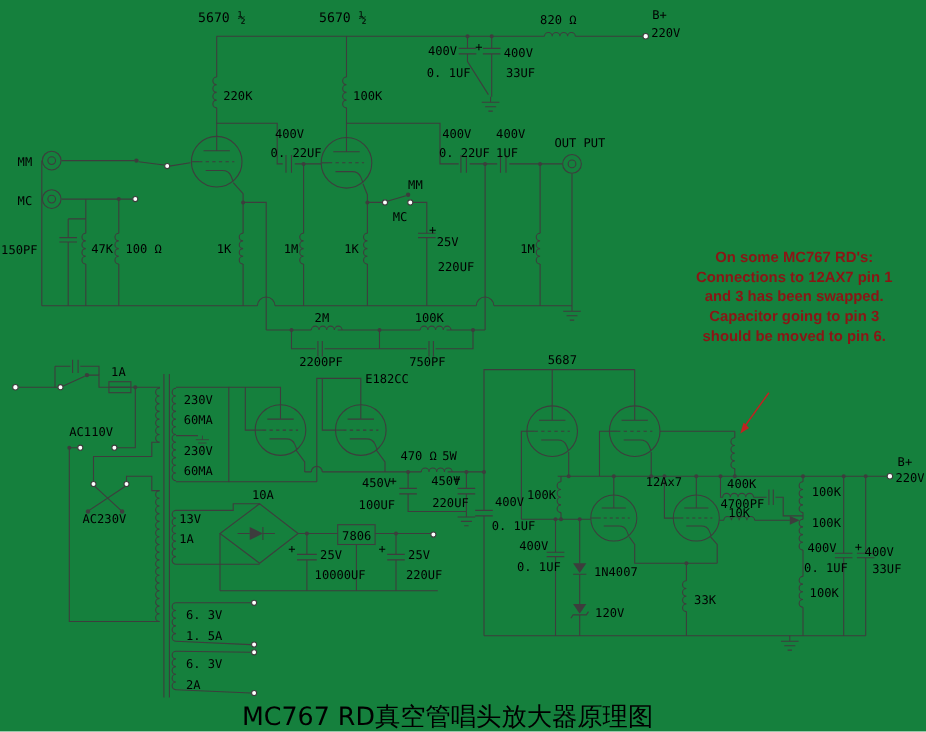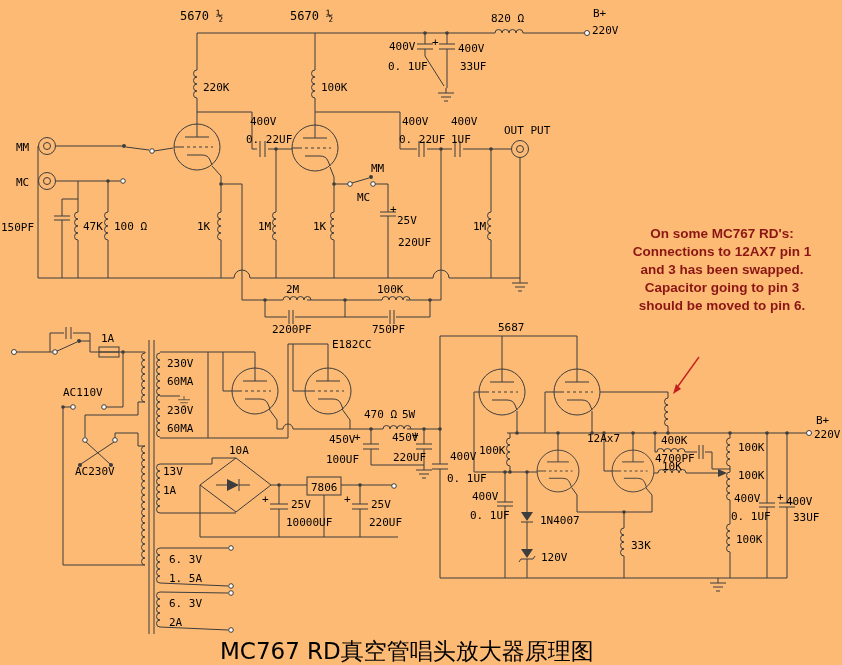--- a/index.html
+++ b/index.html
@@ -1,16 +1,16 @@
 <!DOCTYPE html>
 <html><head>
 <meta charset="utf-8">
 <style>
   html,body{margin:0;padding:0;background:#fff}
-  #stage{position:relative;width:842px;height:665px;background:#fdba74;overflow:hidden}
+  #stage{position:relative;width:842px;height:665px;background:#15803d;overflow:hidden}
   .w{stroke:#3d3d3d;stroke-width:1;fill:none}
   .sym{stroke:#3d3d3d;stroke-width:1;fill:none}
   .blk{fill:#3d3d3d;stroke:none}
   .oc{fill:#fff;stroke:#3d3d3d;stroke-width:1}
   .lb{font-family:"DejaVu Sans Mono",monospace;font-size:11px;fill:#000}
   .lbt{font-family:"DejaVu Sans Mono",monospace;font-size:12px;fill:#000}
   .note{font-family:"Liberation Sans",sans-serif;font-weight:bold;font-size:13.5px;fill:#8b1515;text-anchor:middle}
   .red{stroke:#c22121;stroke-width:1.4;fill:none}
   .redf{fill:#c22121;stroke:none}
   .ttl{font-family:"DejaVu Sans",sans-serif;font-size:23px;fill:#000}

